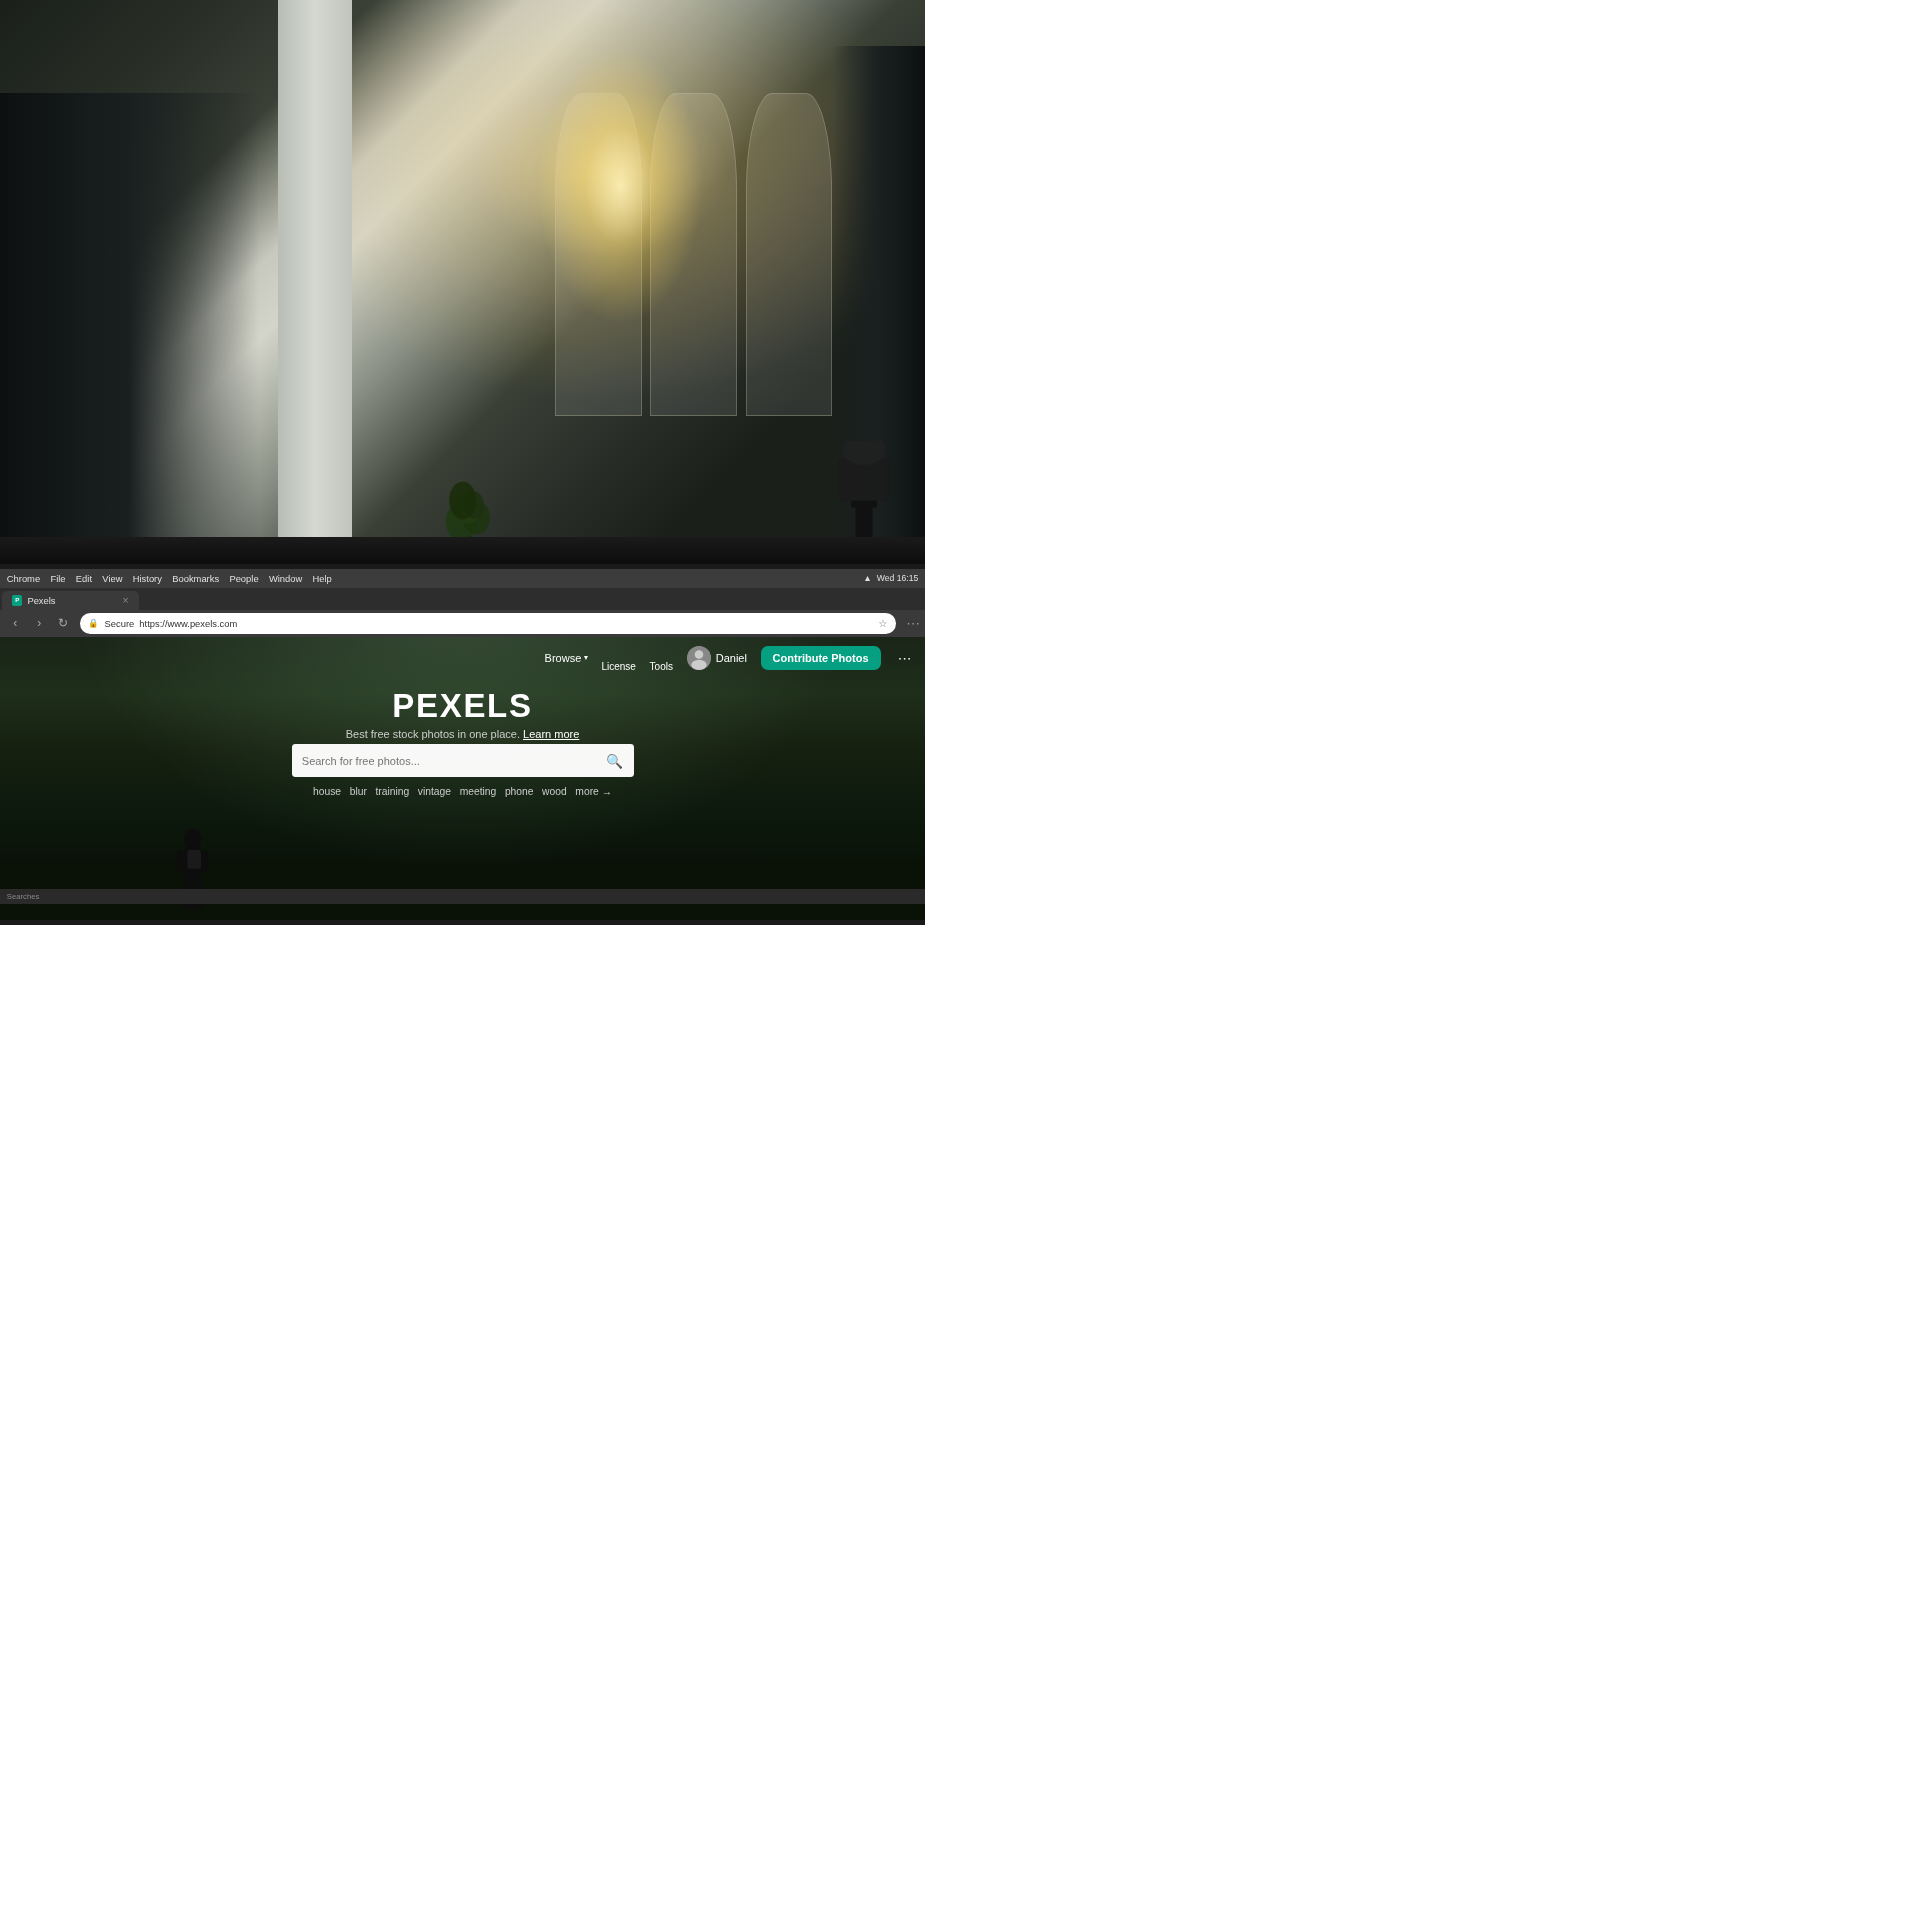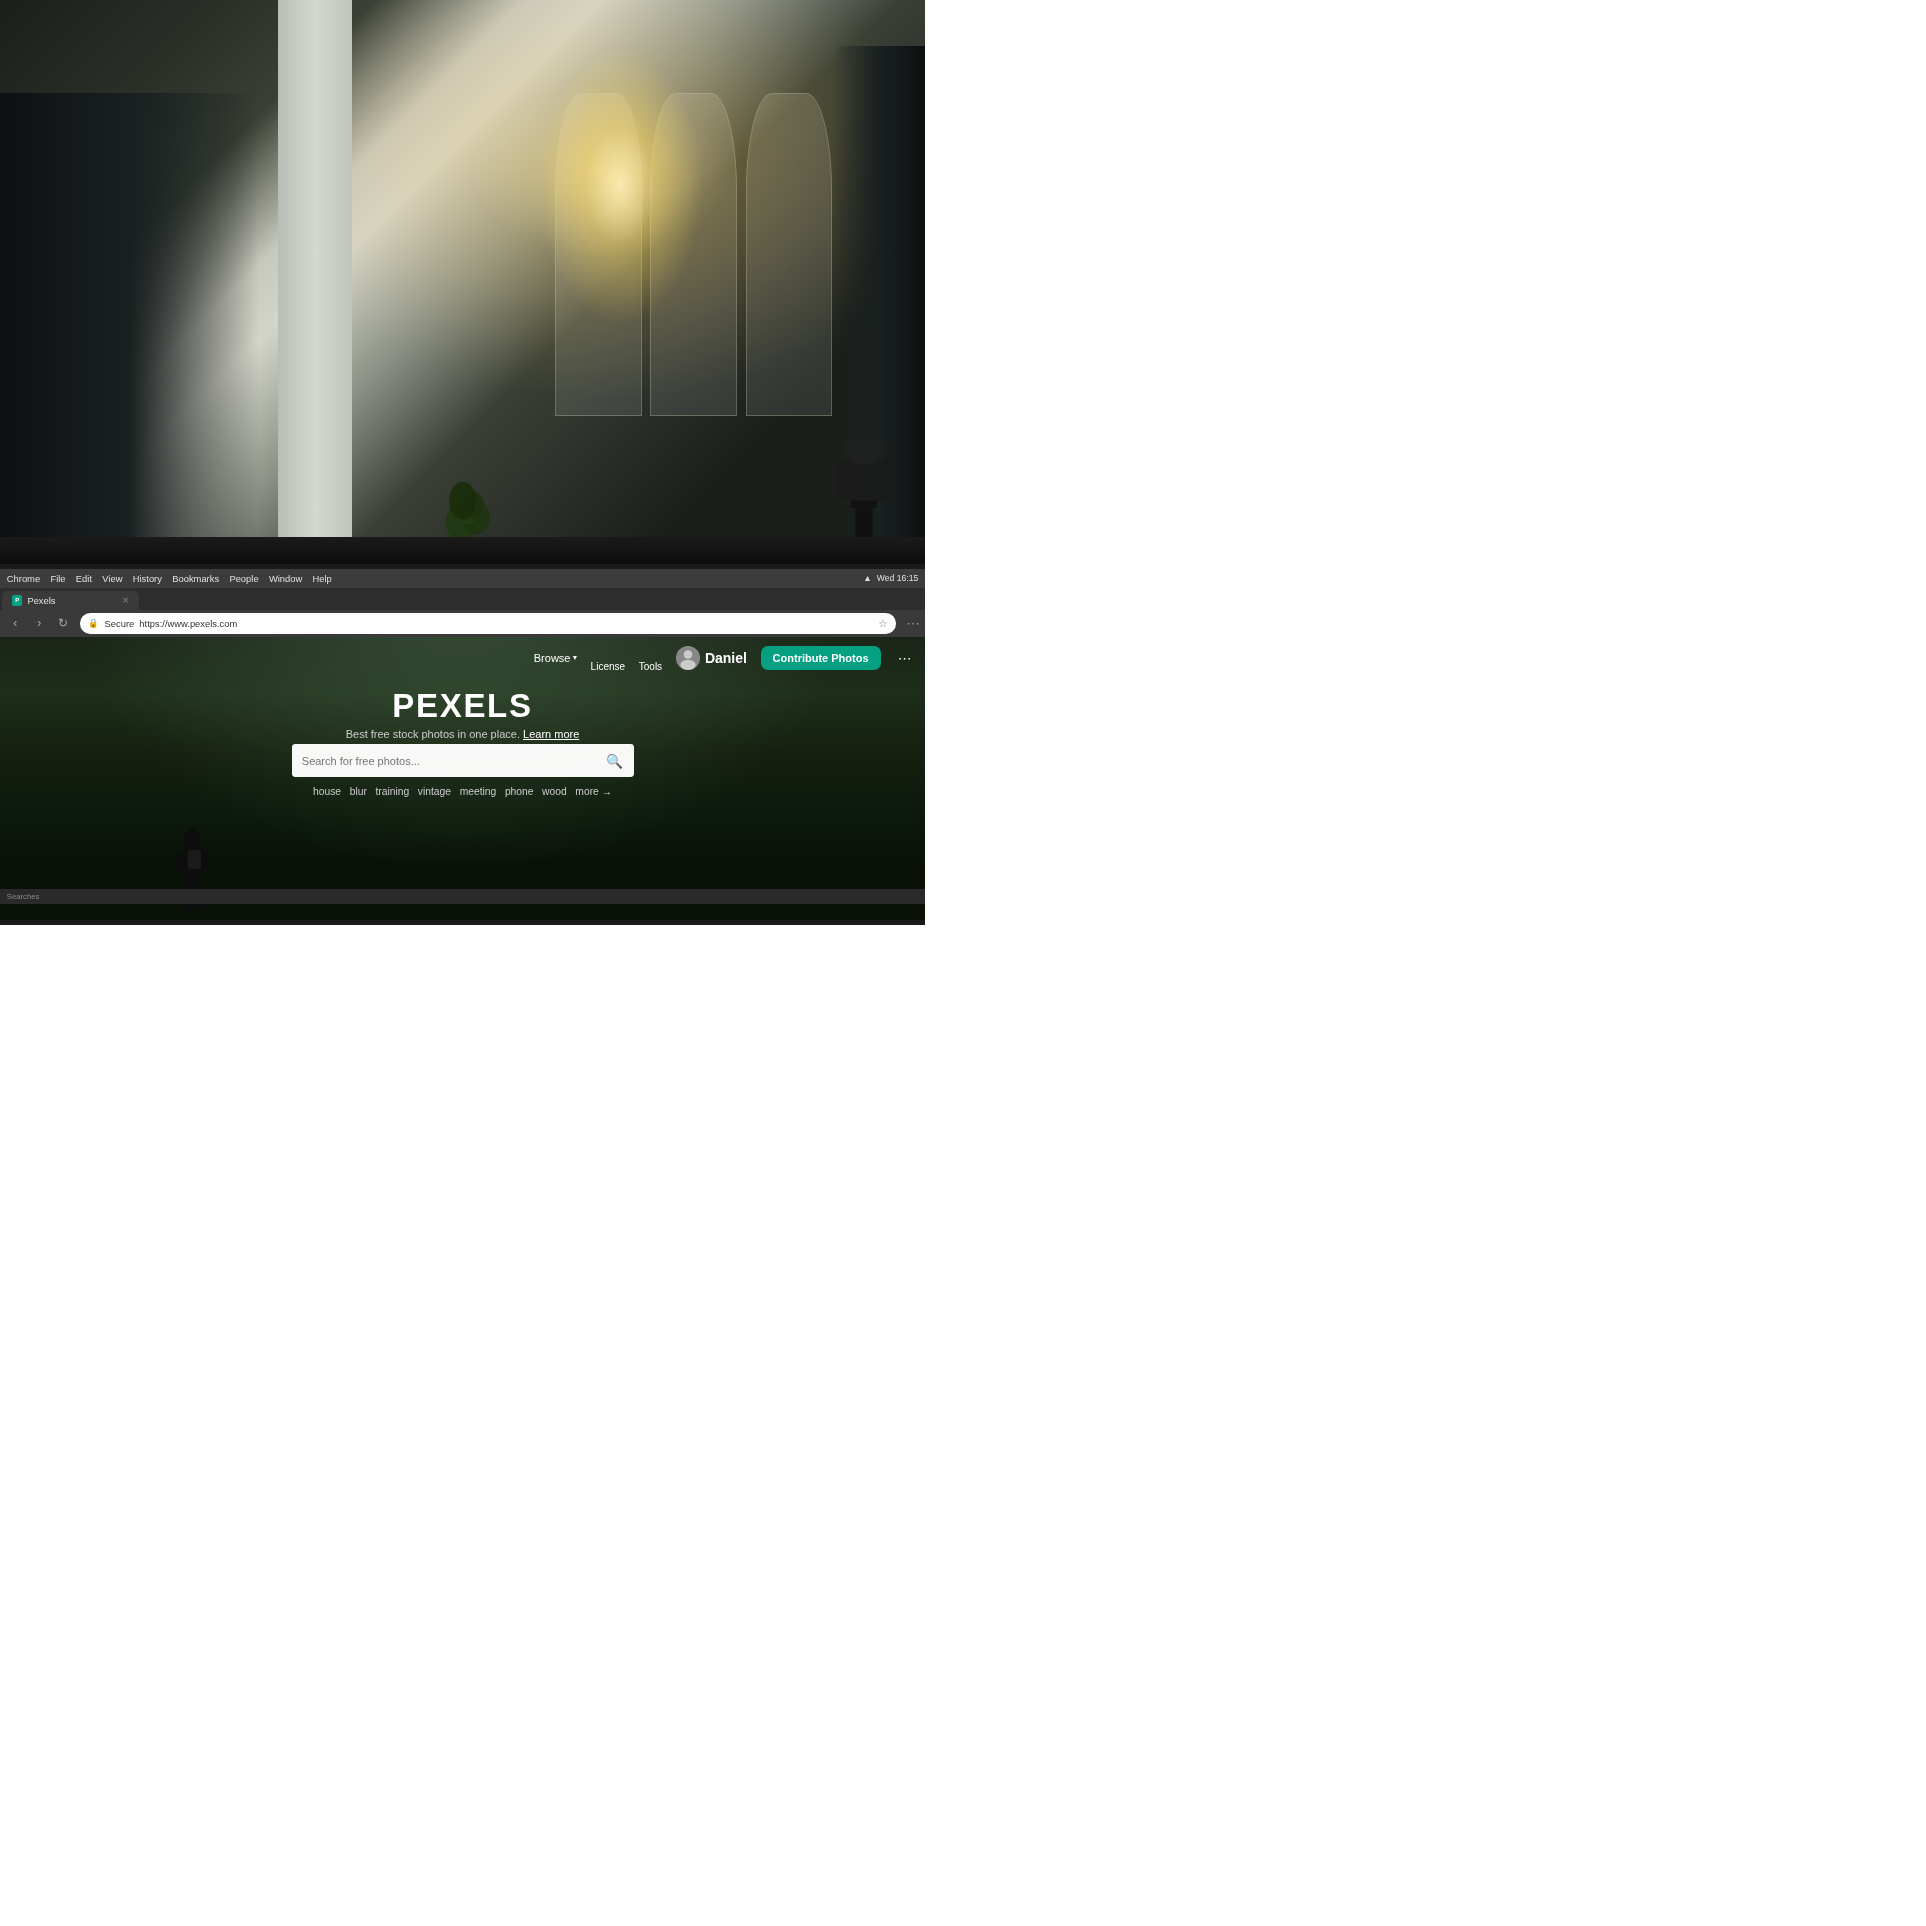--- a/index.html
+++ b/index.html
@@ -245,22 +245,21 @@
       border-radius: 50%;
       background: #888;
       display: flex;
       align-items: center;
       justify-content: center;
       overflow: hidden;
     }
 
     .user-name {
       color: white;
-      font-size: 14px;
-      font-weight: bold;
+      font-size: 11px;
     }
 
     
     #pexels-hero {
       position: relative;
       z-index: 10;
       display: flex;
       flex-direction: column;
       align-items: center;
       padding-top: 8.6px;

